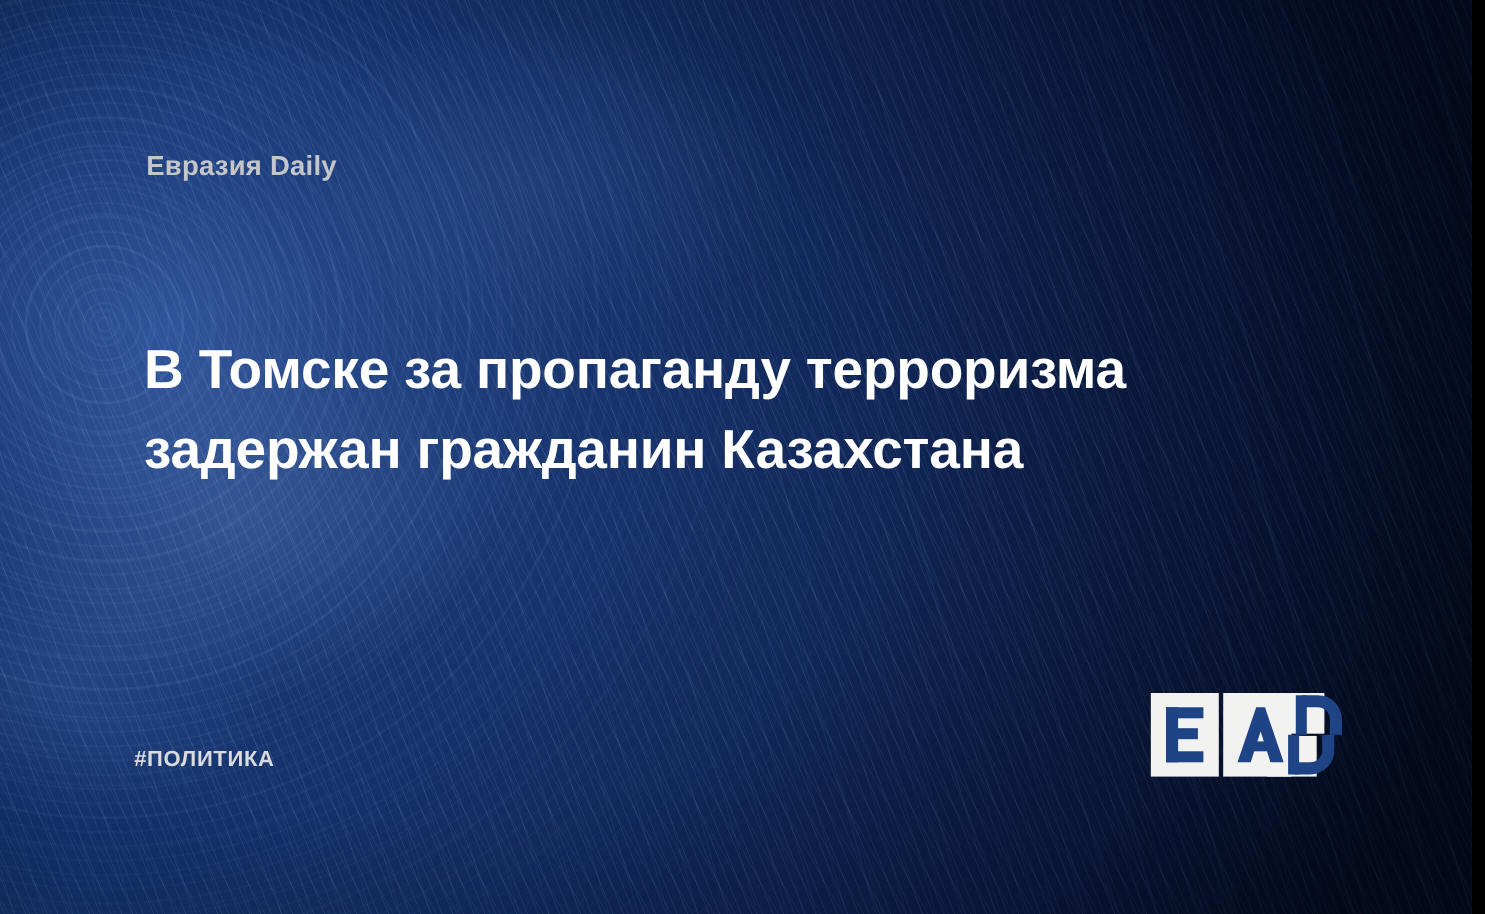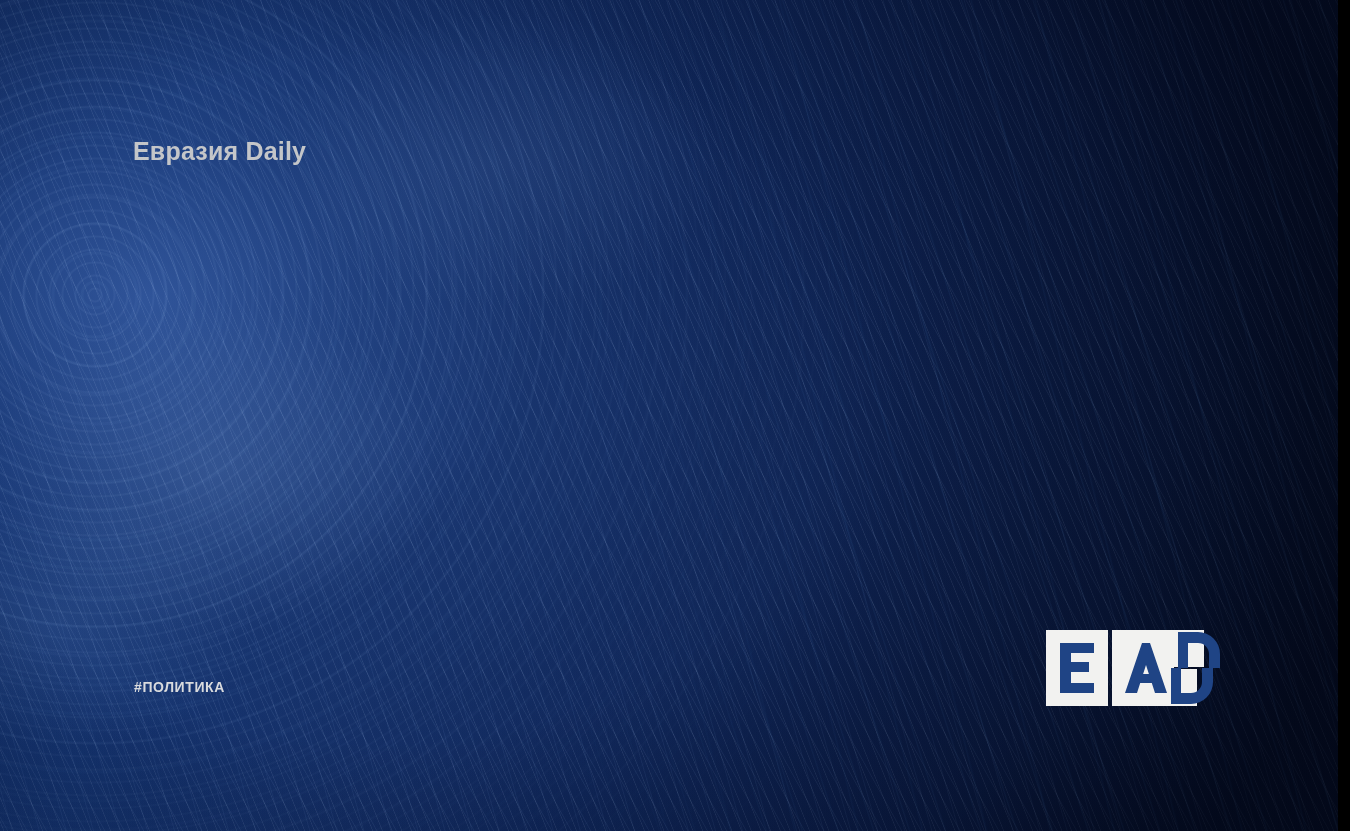--- a/index.html
+++ b/index.html
@@ -152,23 +152,23 @@
     font-weight: bold;
     color: #ffffff;
     letter-spacing: -0.2px;
   }
   #headline .hl-line {
     display: block;
     white-space: nowrap;
   }
   #category {
     position: absolute;
-    left: 134px;
+    left: 122px;
     top: 679px;
-    font-size: 14px;
+    font-size: 20px;
     font-weight: bold;
     letter-spacing: 0.6px;
     color: #d9dbde;
     white-space: nowrap;
   }
 
   
   #logo {
     position: absolute;
     left: 1046px;
@@ -187,20 +187,24 @@
   <div class="bg-layer bg-arcs"></div>
   <div class="bg-layer bg-speckle"></div>
   <div class="bg-layer bg-streaks-right"></div>
   <div class="bg-layer bg-haze"></div>
   <div class="bg-layer bg-vignette"></div>
 
   <div class="content">
 
     <div id="brand">Евразия Daily</div>
 
+    <h1 id="headline">
+      <span class="hl-line">В Томске за пропаганду терроризма</span>
+      <span class="hl-line">задержан гражданин Казахстана</span>
+    </h1>
 
     <div id="category">#ПОЛИТИКА</div>
 
     <div id="logo">
       <svg width="180" height="84" viewBox="0 0 180 84" xmlns="http://www.w3.org/2000/svg">
 
         <g>
           <rect x="0" y="4" width="62" height="76" fill="#f2f2f0"></rect>
           <rect x="66" y="4" width="62" height="76" fill="#f2f2f0"></rect>
           <rect x="113" y="4" width="45" height="37" fill="#f2f2f0"></rect>

